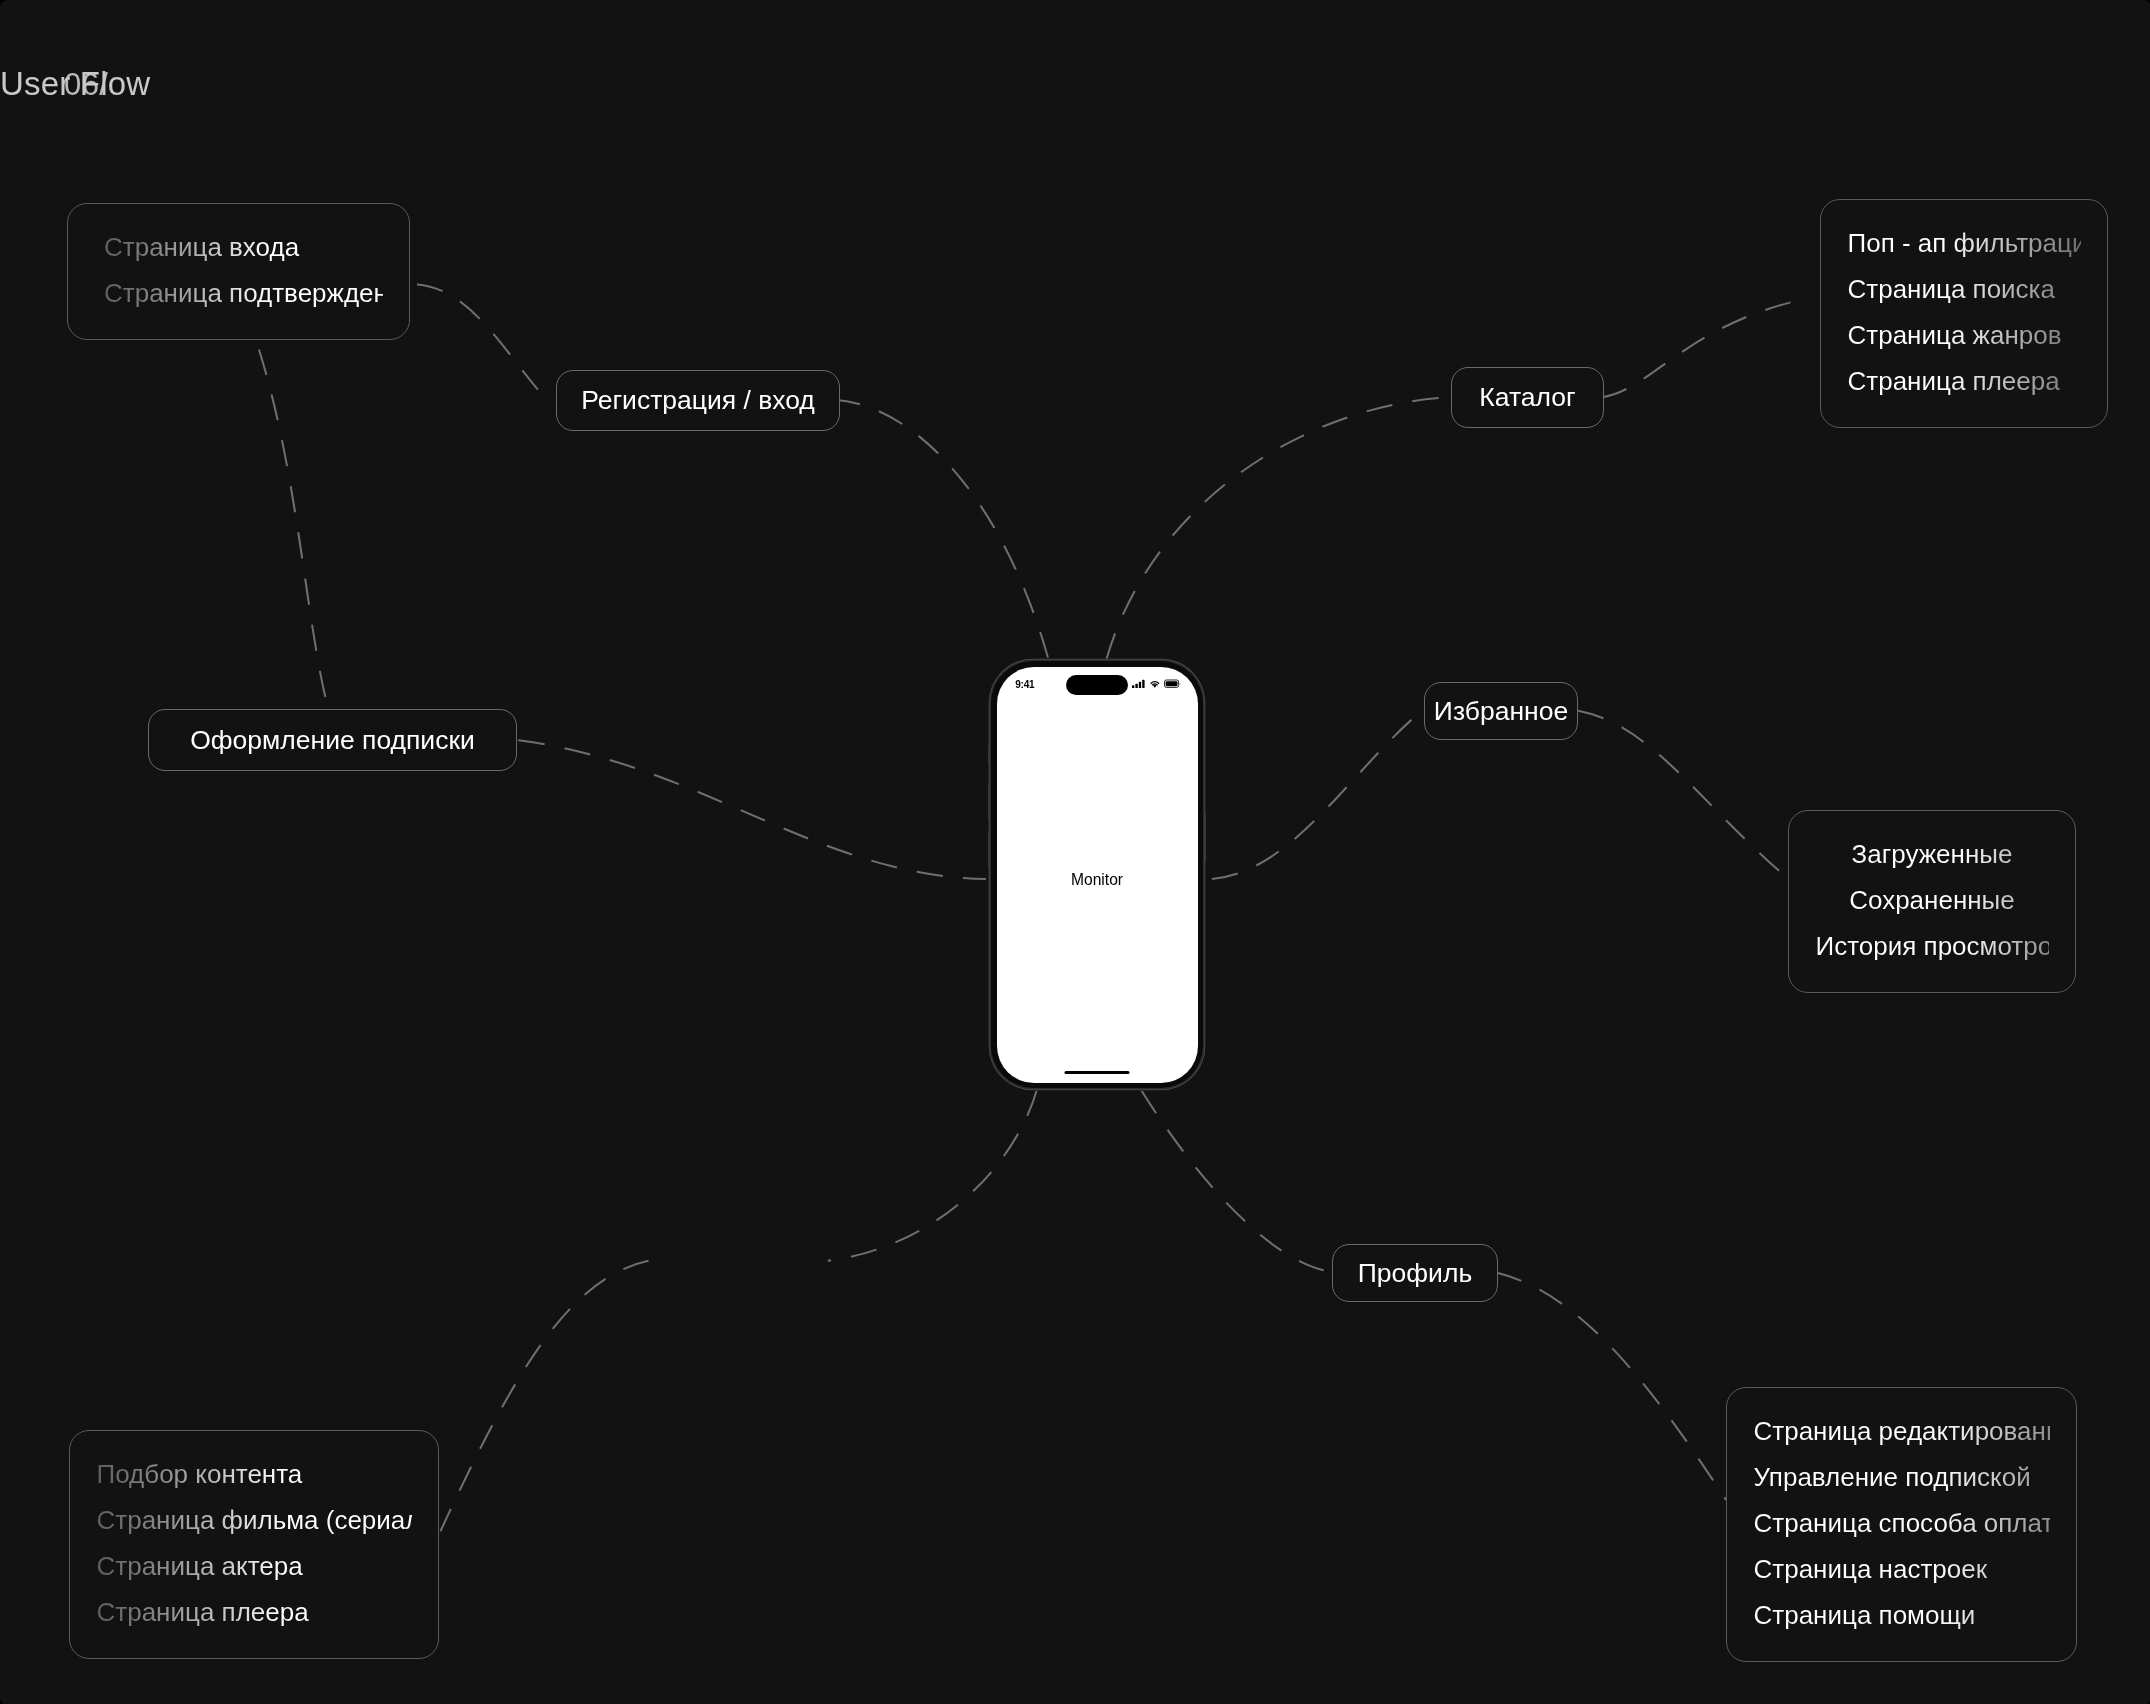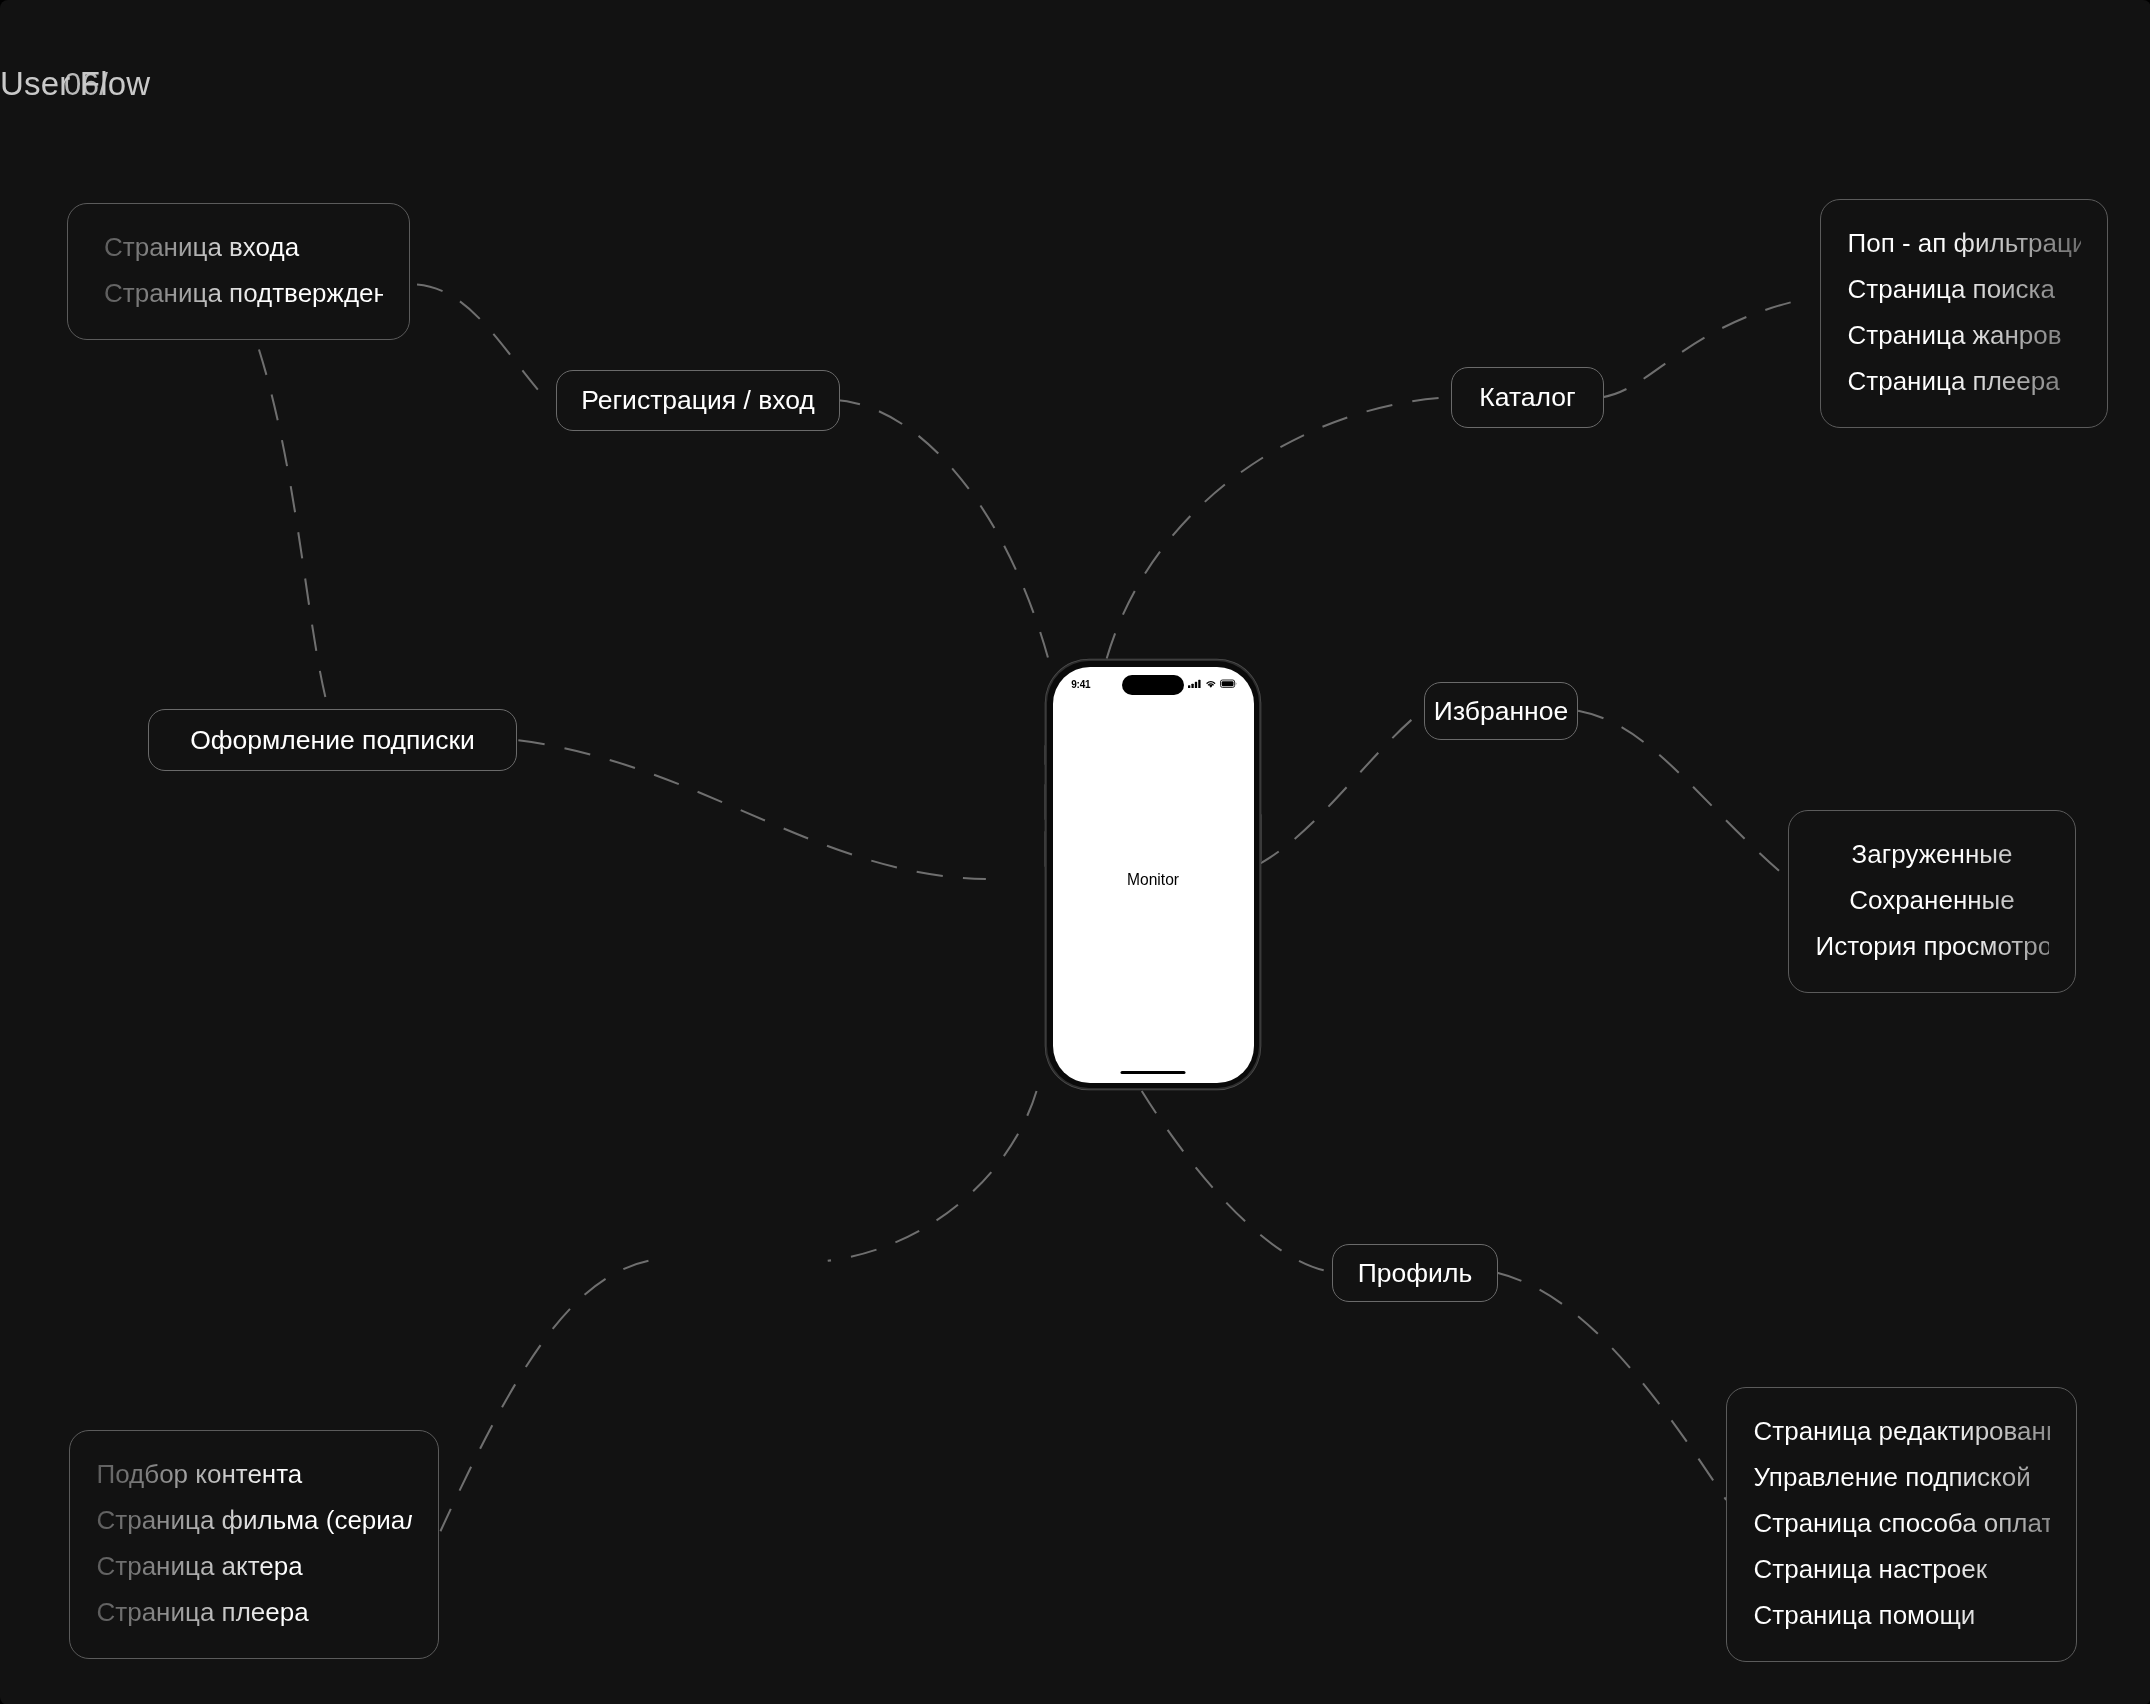--- a/index.html
+++ b/index.html
@@ -110,21 +110,21 @@
   }
   .fade-right-soft .row {
     background: linear-gradient(to right, #ffffff 0%, #ffffff 62%, #b5b5b5 88%, #8a8a8a 100%);
     -webkit-background-clip: text;
     background-clip: text;
     color: transparent;
   }
   
   #phone {
     position: absolute;
-    left: 1047px;
+    left: 991px;
     top: 661px;
     width: 212px;
     height: 427px;
     background: #0a0a0a;
     border-radius: 42px;
     box-shadow: 0 0 0 1.6px #2d2d2d, 0 0 0 2.3px #505050;
     padding: 0;
     box-sizing: border-box;
   }
   #phone-inner {

